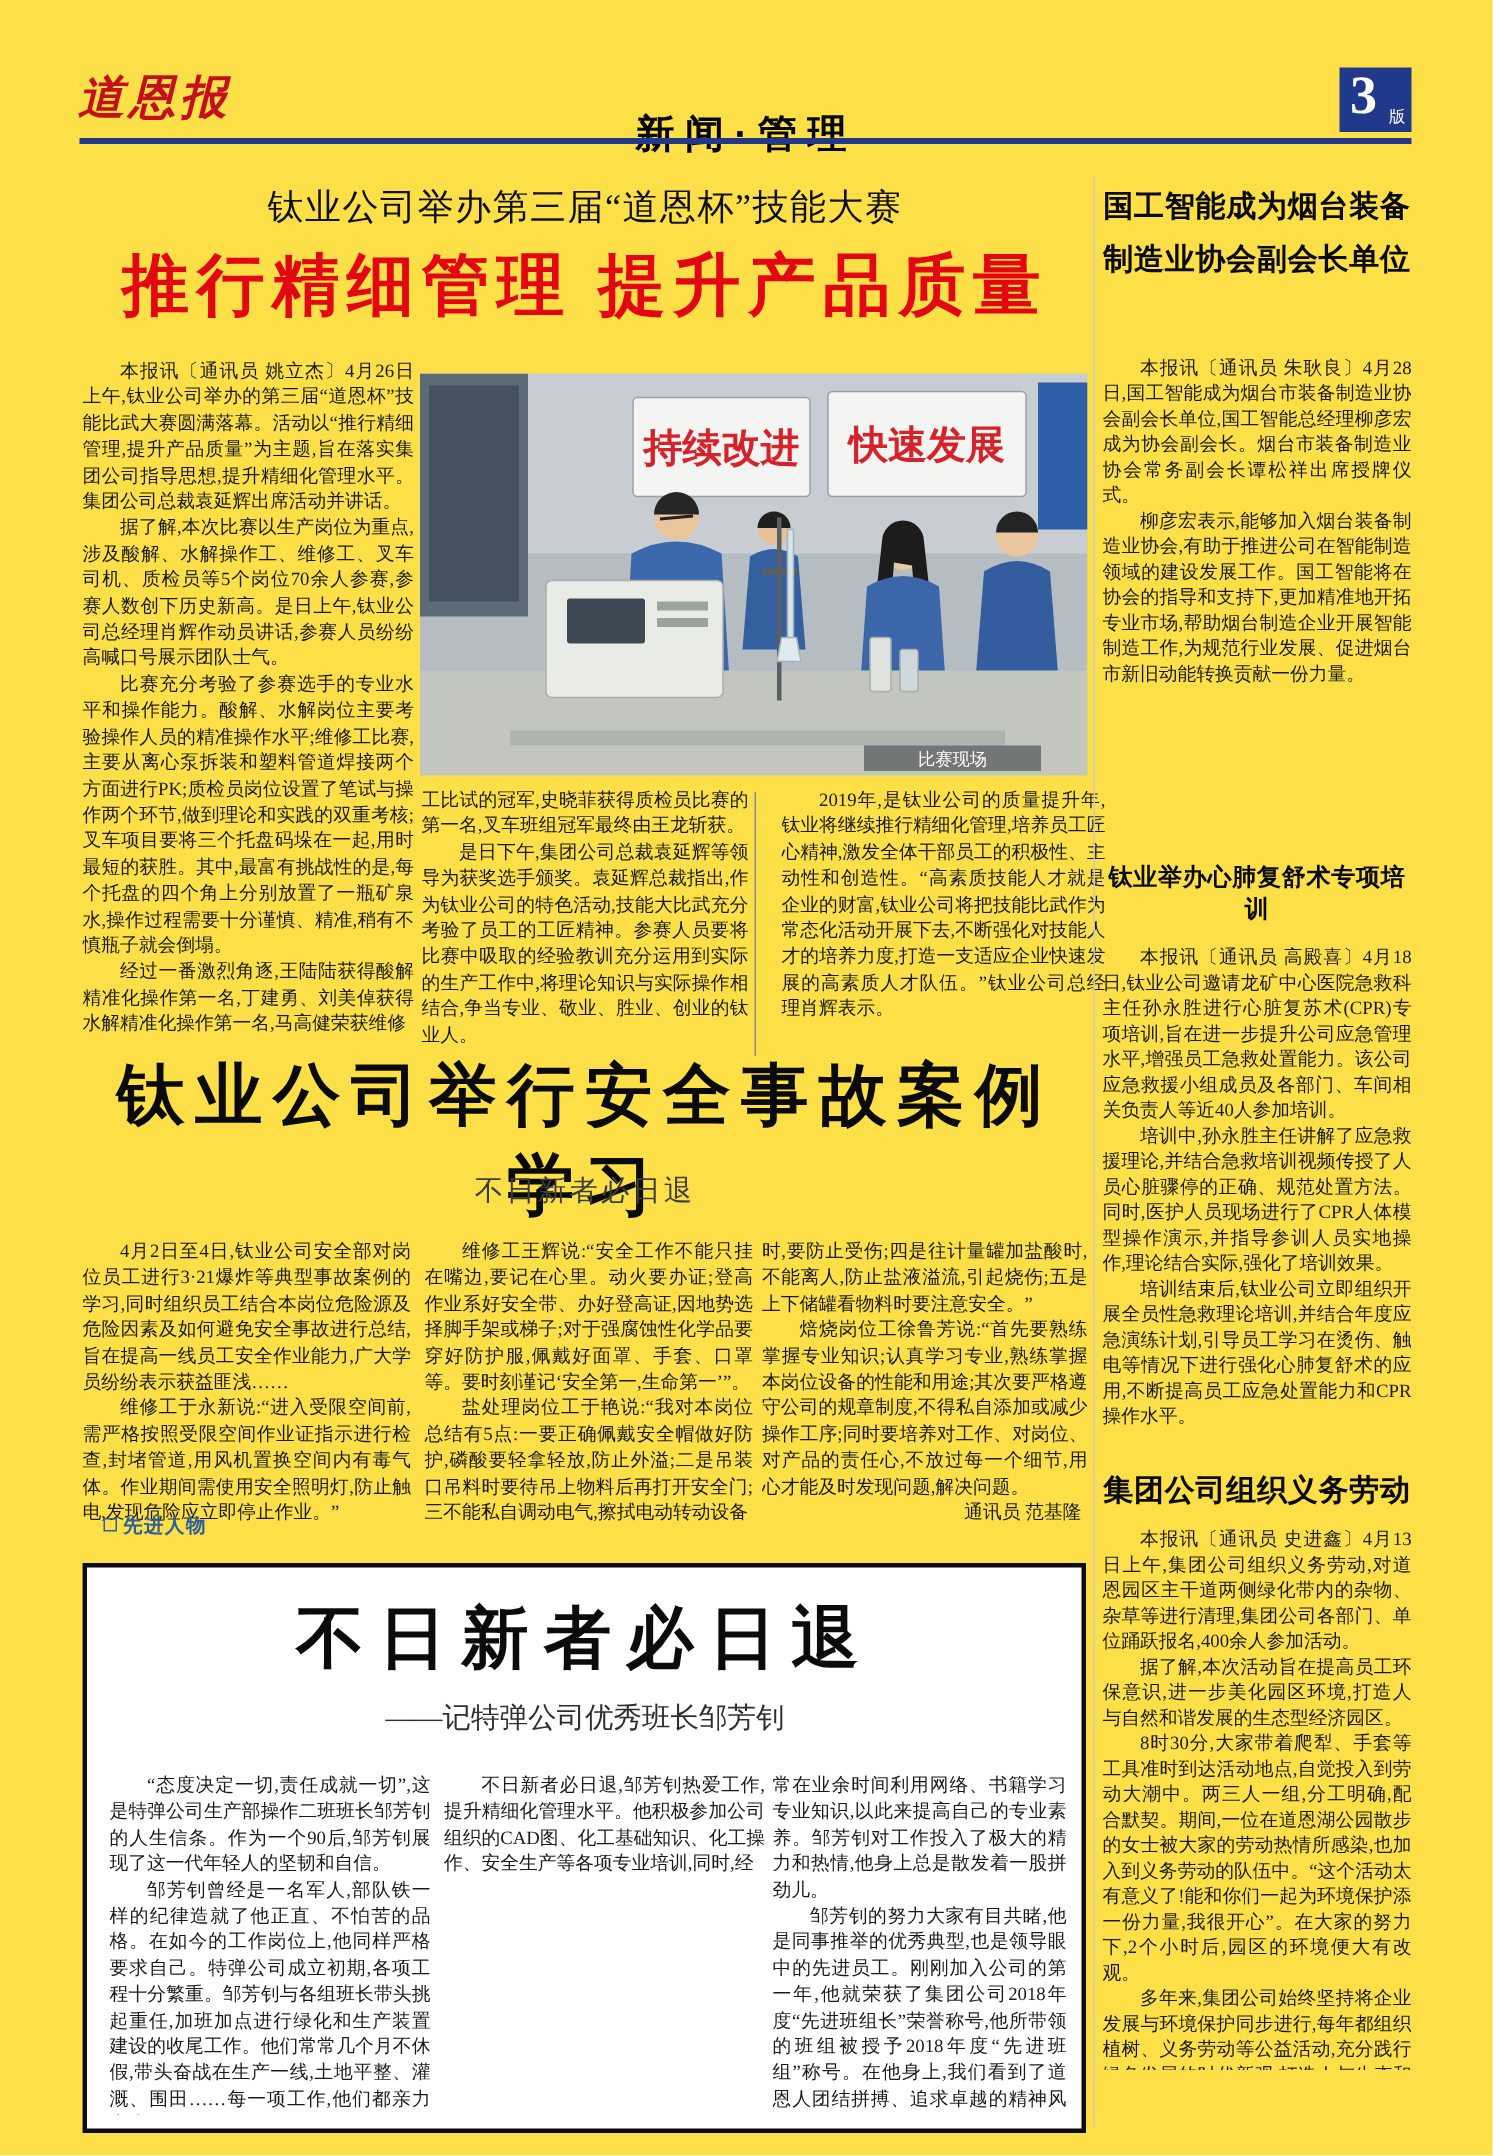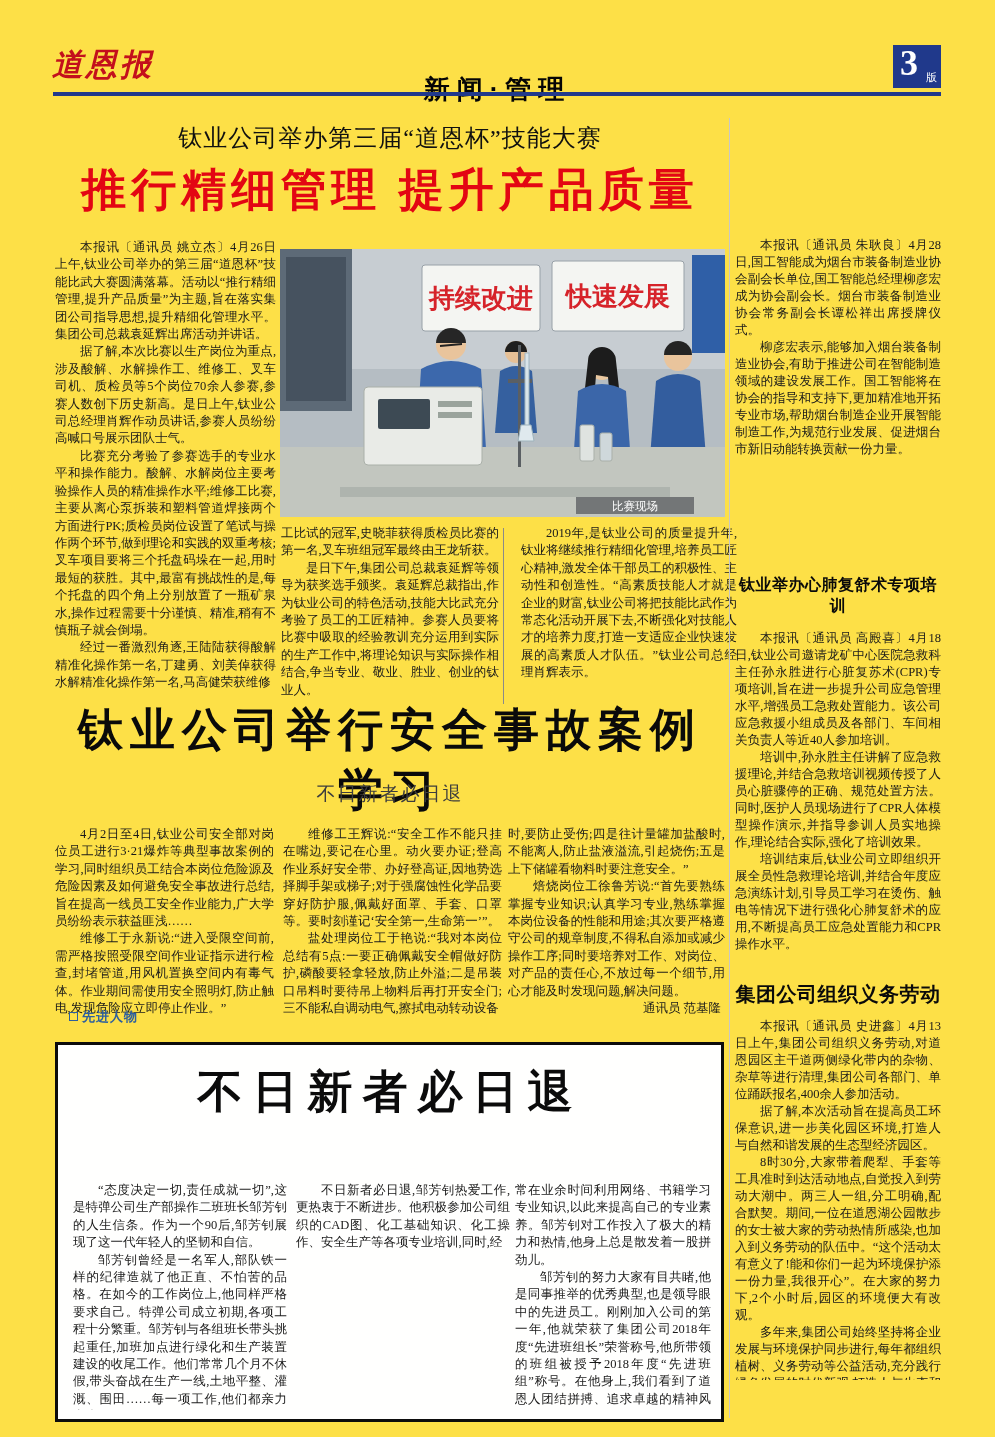--- a/index.html
+++ b/index.html
@@ -138,34 +138,36 @@
       <p class="para cont">时,要防止受伤;四是往计量罐加盐酸时,不能离人,防止盐液溢流,引起烧伤;五是上下储罐看物料时要注意安全。”</p>
       <p class="para">焙烧岗位工徐鲁芳说:“首先要熟练掌握专业知识;认真学习专业,熟练掌握本岗位设备的性能和用途;其次要严格遵守公司的规章制度,不得私自添加或减少操作工序;同时要培养对工作、对岗位、对产品的责任心,不放过每一个细节,用心才能及时发现问题,解决问题。</p>
       <p class="para byline">通讯员 范基隆</p>
     </div>
 
   <div class="abs feature-box"></div>
   <div class="abs box-label">
     <span class="sq"></span><span>先进人物</span>
   </div>
   <div class="abs box-headline">不日新者必日退</div>
+  <div class="abs box-subhead">——记特弹公司优秀班长邹芳钊</div>
   <div class="abs col" style="left:73px; top:1182px; width:214px; height:228px;">
       <p class="para">“态度决定一切,责任成就一切”,这是特弹公司生产部操作二班班长邹芳钊的人生信条。作为一个90后,邹芳钊展现了这一代年轻人的坚韧和自信。</p>
       <p class="para">邹芳钊曾经是一名军人,部队铁一样的纪律造就了他正直、不怕苦的品格。在如今的工作岗位上,他同样严格要求自己。特弹公司成立初期,各项工程十分繁重。邹芳钊与各组班长带头挑起重任,加班加点进行绿化和生产装置建设的收尾工作。他们常常几个月不休假,带头奋战在生产一线,土地平整、灌溉、围田……每一项工作,他们都亲力亲为。</p>
     </div>
   <div class="abs col" style="left:296px; top:1182px; width:214px; height:228px;">
-      <p class="para">不日新者必日退,邹芳钊热爱工作,更热衷于不断进步。他积极参加公司组织的CAD图、化工基础知识、化工操作、安全生产等各项专业培训,同时,经</p>
+      <p class="para">不日新者必日退,邹芳钊热爱工作,提升精细化管理水平。他积极参加公司组织的CAD图、化工基础知识、化工操作、安全生产等各项专业培训,同时,经</p>
     </div>
   <div class="abs col" style="left:515px; top:1182px; width:196px; height:228px;">
       <p class="para cont">常在业余时间利用网络、书籍学习专业知识,以此来提高自己的专业素养。邹芳钊对工作投入了极大的精力和热情,他身上总是散发着一股拼劲儿。</p>
       <p class="para">邹芳钊的努力大家有目共睹,他是同事推举的优秀典型,也是领导眼中的先进员工。刚刚加入公司的第一年,他就荣获了集团公司2018年度“先进班组长”荣誉称号,他所带领的班组被授予2018年度“先进班组”称号。在他身上,我们看到了道恩人团结拼搏、追求卓越的精神风貌。</p>
     </div>
 
   <div class="abs sidebar-rule"></div>
 
+  <div class="abs sb-headline-lg" style="top:121px;">国工智能成为烟台装备制造业协会副会长单位</div>
   <div class="abs col sb-col" style="top:237px; height:330px;">
       <p class="para">本报讯〔通讯员 朱耿良〕4月28日,国工智能成为烟台市装备制造业协会副会长单位,国工智能总经理柳彦宏成为协会副会长。烟台市装备制造业协会常务副会长谭松祥出席授牌仪式。</p>
       <p class="para">柳彦宏表示,能够加入烟台装备制造业协会,有助于推进公司在智能制造领域的建设发展工作。国工智能将在协会的指导和支持下,更加精准地开拓专业市场,帮助烟台制造企业开展智能制造工作,为规范行业发展、促进烟台市新旧动能转换贡献一份力量。</p>
     </div>
 
   <div class="abs sb-headline-md" style="top:575px;">钛业举办心肺复舒术专项培训</div>
   <div class="abs col sb-col" style="top:630px; height:322px;">
       <p class="para">本报讯〔通讯员 高殿喜〕4月18日,钛业公司邀请龙矿中心医院急救科主任孙永胜进行心脏复苏术(CPR)专项培训,旨在进一步提升公司应急管理水平,增强员工急救处置能力。该公司应急救援小组成员及各部门、车间相关负责人等近40人参加培训。</p>
       <p class="para">培训中,孙永胜主任讲解了应急救援理论,并结合急救培训视频传授了人员心脏骤停的正确、规范处置方法。同时,医护人员现场进行了CPR人体模型操作演示,并指导参训人员实地操作,理论结合实际,强化了培训效果。</p>
       <p class="para">培训结束后,钛业公司立即组织开展全员性急救理论培训,并结合年度应急演练计划,引导员工学习在烫伤、触电等情况下进行强化心肺复舒术的应用,不断提高员工应急处置能力和CPR操作水平。</p>

